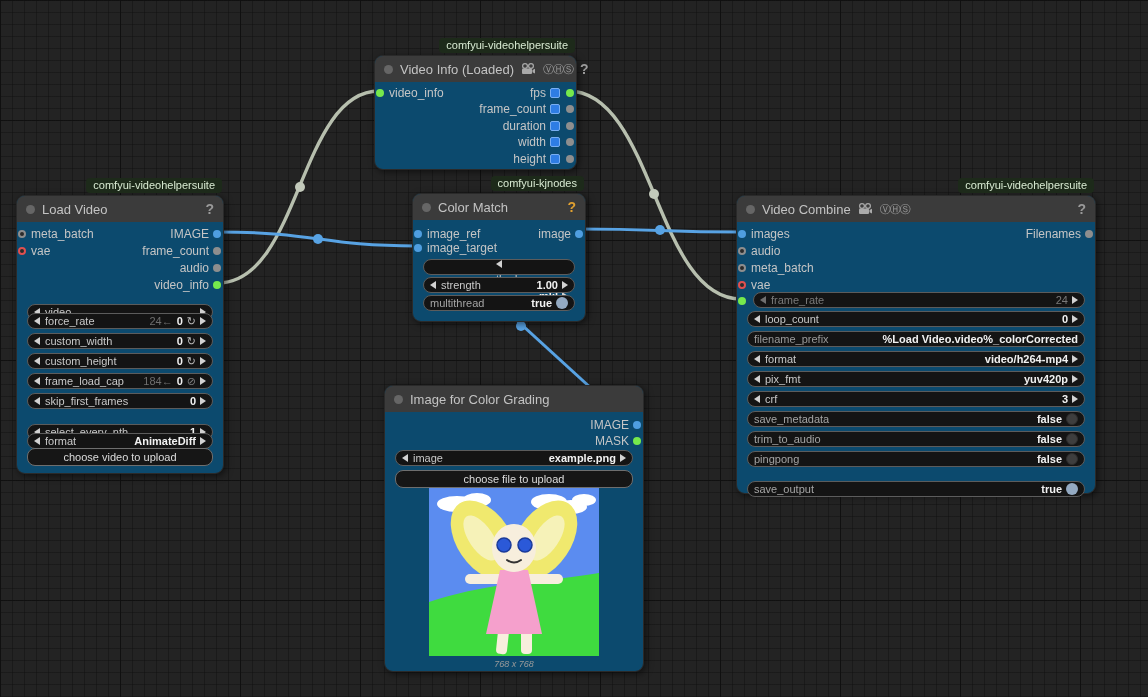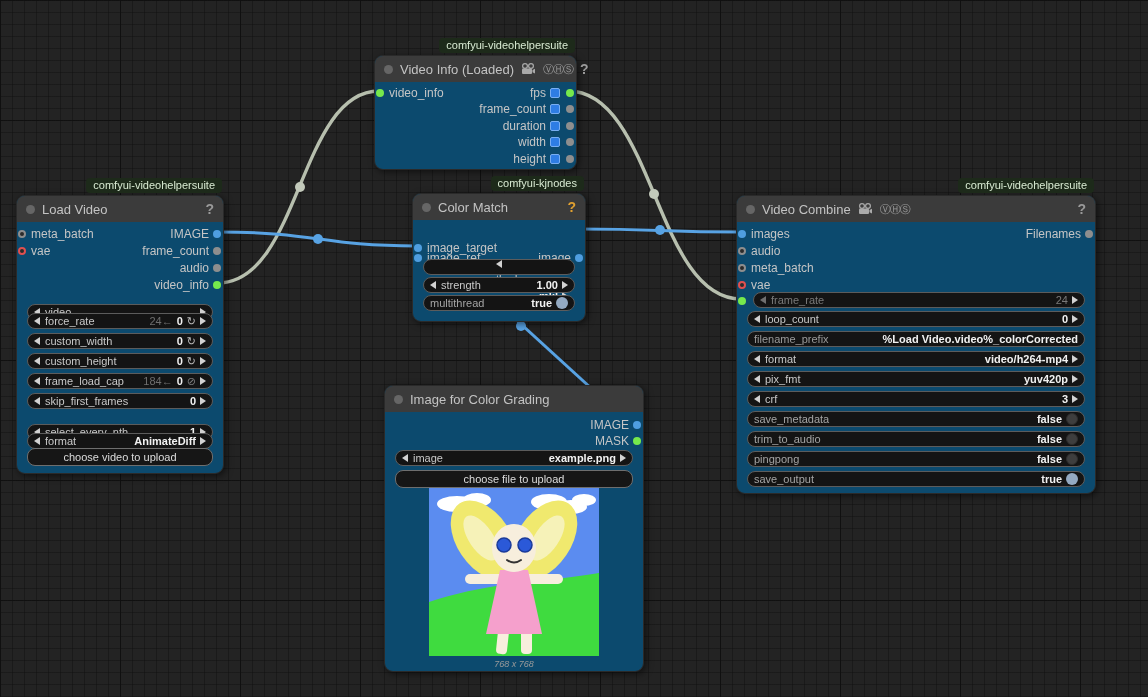--- a/index.html
+++ b/index.html
@@ -234,21 +234,21 @@
   </div>
 </div>
 
 <div class="node" style="left:412px;top:193px;width:172px;height:127px;">
   <div class="badge">comfyui-kjnodes</div>
   <div class="ntitle">
     <span class="ctdot"></span>
     <span class="ttext">Color Match</span>
     <span class="help orange">?</span>
   </div>
-  <div class="srow" style="top:31px;margin-top:24px;">
+  <div class="srow" style="top:31px;">
     <span class="dot in d-blue"></span>
     <span class="inlab">image_ref</span>
     <span class="outlab">image</span>
     <span class="dot out d-blue"></span>
   </div>
   <div class="srow" style="top:45px;">
     <span class="dot in d-blue"></span>
     <span class="inlab">image_target</span>
   </div>
   <div class="widget" style="top:65px;flex-direction:column;">
@@ -371,21 +371,21 @@
       <span class="tcircle off"></span>
     </span>
   </div>
   <div class="widget toggle" style="top:255px;">
     <span class="wlabel">pingpong</span>
     <span class="wright">
       <span class="wval">false</span>
       <span class="tcircle off"></span>
     </span>
   </div>
-  <div class="widget toggle" style="top:275px;gap:24px;">
+  <div class="widget toggle" style="top:285px;gap:24px;">
     <span class="wlabel">save_output</span>
     <span class="wright">
       <span class="wval">true</span>
       <span class="tcircle on"></span>
     </span>
   </div>
 </div>
 
 <div class="node" style="left:384px;top:385px;width:258px;height:285px;">
   <div class="ntitle">

